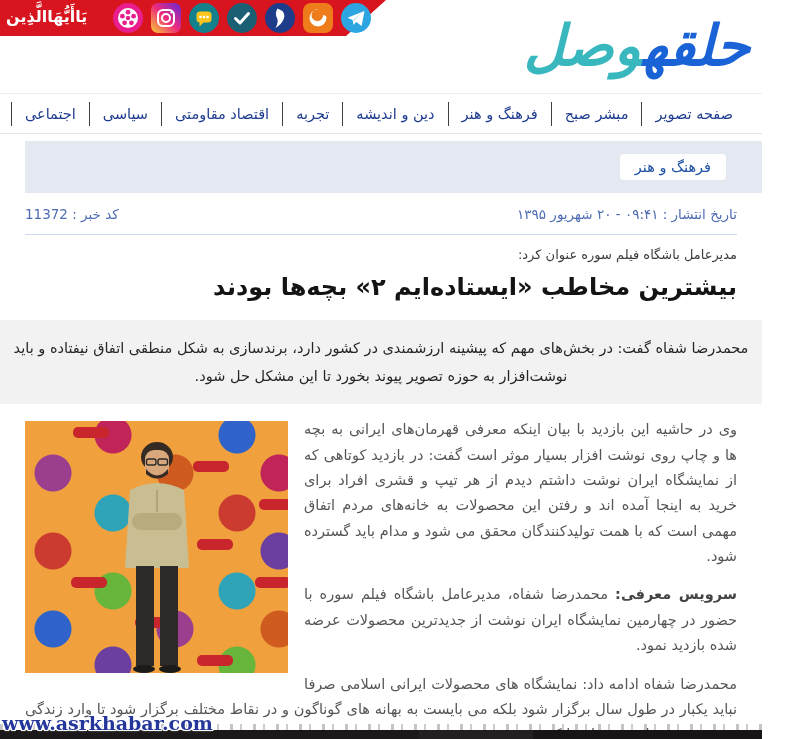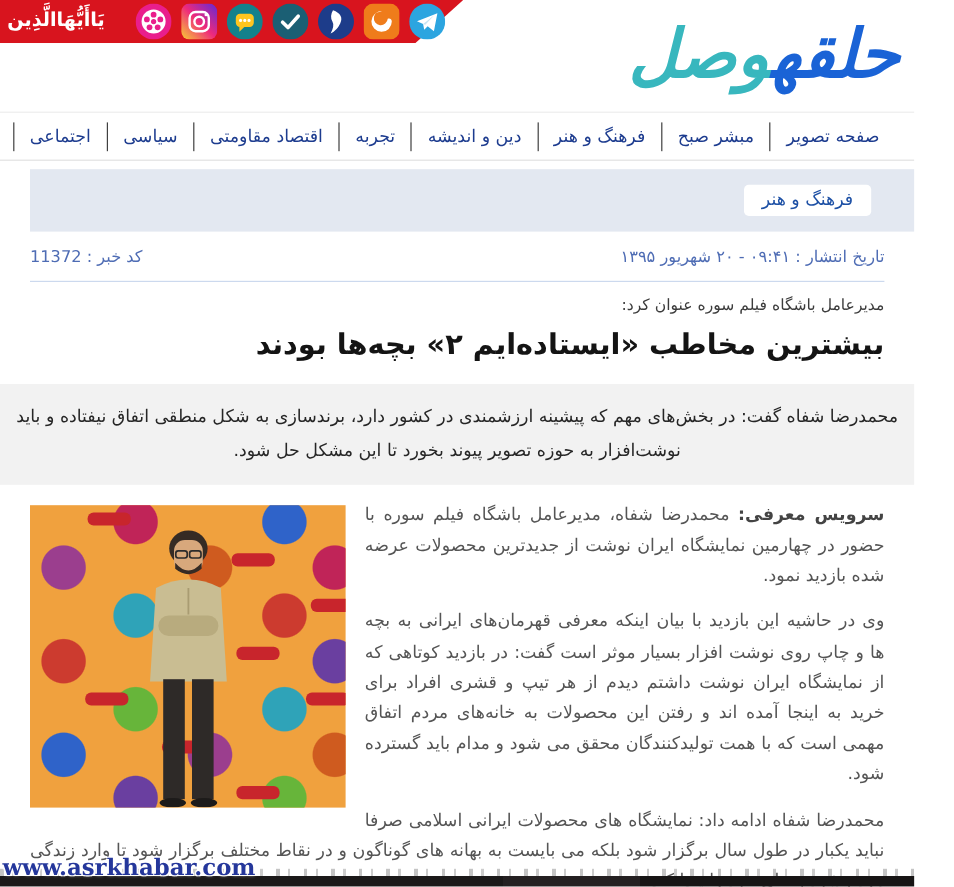--- a/index.html
+++ b/index.html
@@ -197,22 +197,22 @@
         <path d="M28 50 q27 -14 54 0 l5 78 h-64 z" fill="#c9bd92"></path>
         <rect x="30" y="73" width="50" height="17" rx="8.5" fill="#b8ab7e"></rect>
         <line x1="55" y1="50" x2="55" y2="72" stroke="#a99c72" stroke-width="1.5"></line>
         <rect x="34" y="126" width="18" height="100" fill="#2e2a28"></rect>
         <rect x="58" y="126" width="18" height="100" fill="#2e2a28"></rect>
         <ellipse cx="42" cy="229" rx="11" ry="4" fill="#1d1b1a"></ellipse>
         <ellipse cx="68" cy="229" rx="11" ry="4" fill="#1d1b1a"></ellipse>
       </svg>
     </div>
 
+    <p>وی در حاشیه این بازدید با بیان اینکه معرفی قهرمان‌های ایرانی به بچه ها و چاپ روی نوشت افزار بسیار موثر است گفت: در بازدید کوتاهی که از نمایشگاه ایران نوشت داشتم دیدم از هر تیپ و قشری افراد برای خرید به اینجا آمده اند و رفتن این محصولات به خانه‌های مردم اتفاق مهمی است که با همت تولیدکنندگان محقق می شود و مدام باید گسترده شود.</p>
     <p><span class="p-bold">سرویس معرفی:</span><span> محمدرضا شفاه، مدیرعامل باشگاه فیلم سوره با حضور در چهارمین نمایشگاه ایران نوشت از جدیدترین محصولات عرضه شده بازدید نمود.</span></p>
-    <p>وی در حاشیه این بازدید با بیان اینکه معرفی قهرمان‌های ایرانی به بچه ها و چاپ روی نوشت افزار بسیار موثر است گفت: در بازدید کوتاهی که از نمایشگاه ایران نوشت داشتم دیدم از هر تیپ و قشری افراد برای خرید به اینجا آمده اند و رفتن این محصولات به خانه‌های مردم اتفاق مهمی است که با همت تولیدکنندگان محقق می شود و مدام باید گسترده شود.</p>
     <p>محمدرضا شفاه ادامه داد: نمایشگاه های محصولات ایرانی اسلامی صرفا نباید یکبار در طول سال برگزار شود بلکه می بایست به بهانه های گوناگون و در نقاط مختلف برگزار شود تا وارد زندگی مردم شود و جای خود را پیدا کند.</p>
     <p>وی با بیان اینکه امروز در حوزه برند کردن کارکترها و شخصیت های ملی مشکل داریم افزود: متاسفانه در بخش های مهم که پیشینه ارزشمندی در کشور دارد، برند سازی به شکل منطقی اتفاقی نیافتاده و باید نوشت‌افزار به حوزه تصویر پیوند بخورد تا این مشکل حل شود.</p>
   </div>
 
   <div class="watermark">www.asrkhabar.com</div>
   <div class="cut-line"></div>
   <div class="dark-bar"></div>
 
 </div>
 

